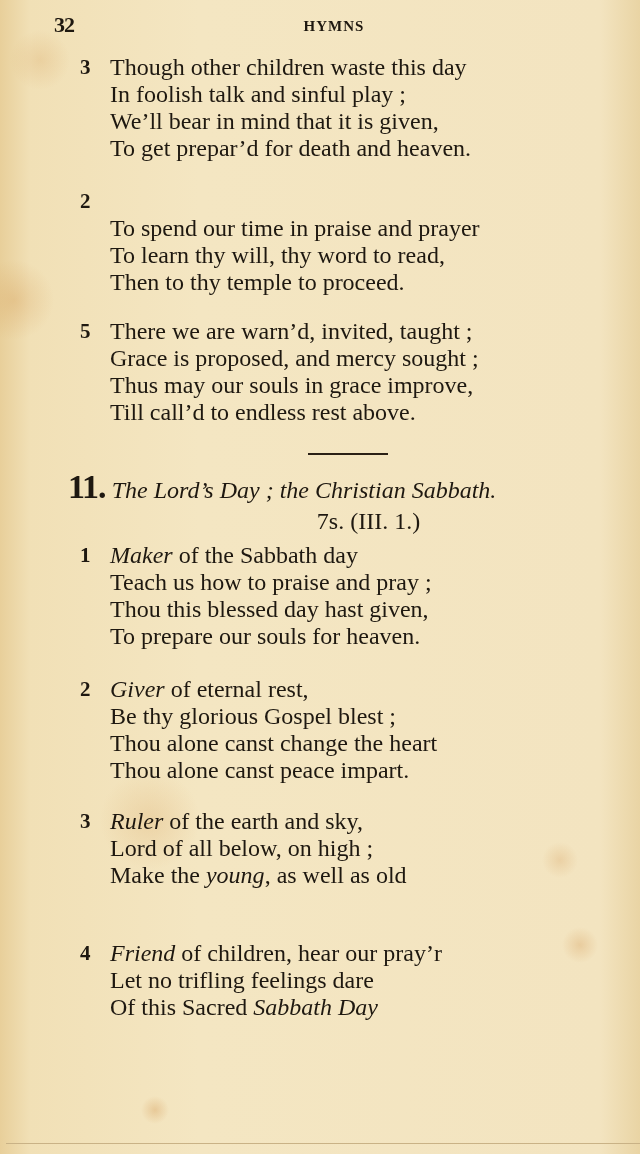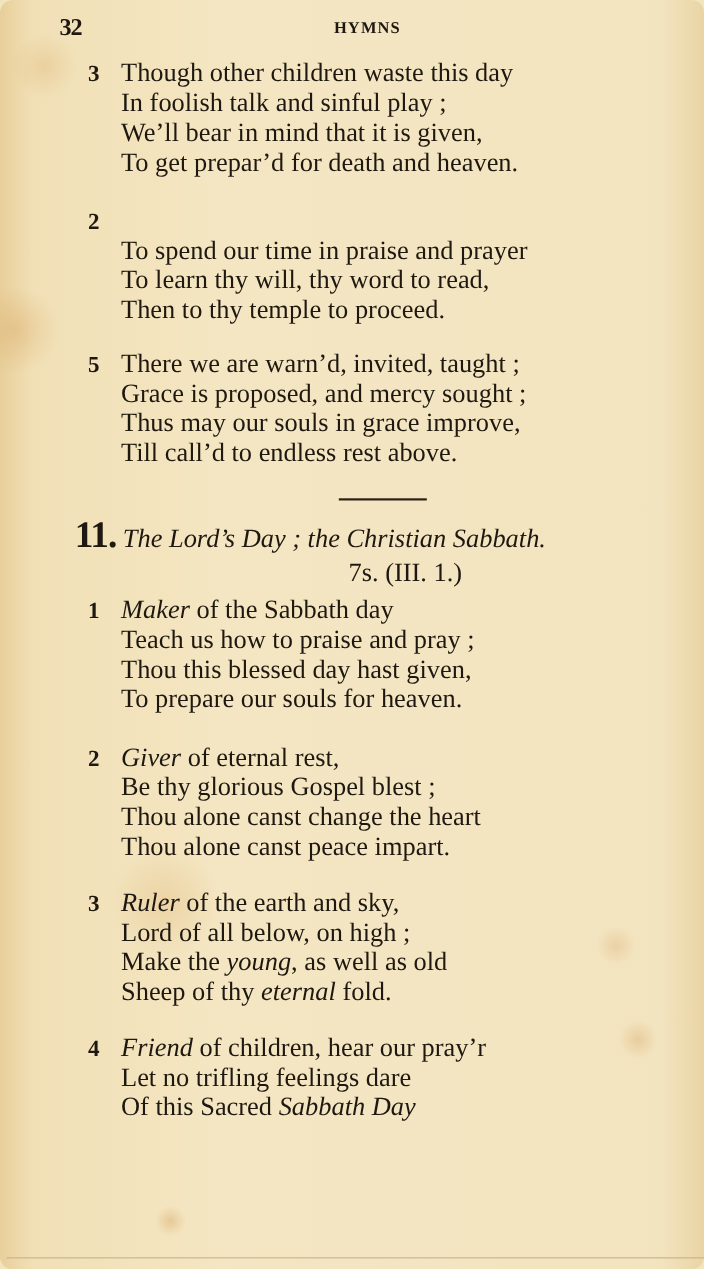--- a/index.html
+++ b/index.html
@@ -12,21 +12,20 @@
   .page {
     position: absolute; inset: 0;
     background:
       radial-gradient(circle at 14px 300px, rgba(214,160,90,0.35) 0, rgba(214,160,90,0) 40px),
       radial-gradient(circle at 40px 60px, rgba(214,160,90,0.25) 0, rgba(214,160,90,0) 30px),
       radial-gradient(circle at 150px 820px, rgba(214,160,90,0.25) 0, rgba(214,160,90,0) 50px),
       radial-gradient(circle at 155px 1110px, rgba(210,150,80,0.35) 0, rgba(210,150,80,0) 14px),
       radial-gradient(circle at 580px 945px, rgba(210,150,80,0.3) 0, rgba(210,150,80,0) 18px),
       radial-gradient(circle at 560px 860px, rgba(210,150,80,0.25) 0, rgba(210,150,80,0) 18px),
       linear-gradient(to right, #e8cf9a 0, #f1e0b6 30px, #f4e6c2 200px, #f3e4c0 600px, #e9d4a4 640px);
-    border-radius: 12px;
   }
   .bottom-rule {
     position: absolute; left: 6px; right: 0; top: 1143px; height: 1px;
     background: #c9b286;
   }
   .header {
     position: absolute; top: 12px; left: 54px; width: 520px; height: 30px;
   }
   .page-num {
     position: absolute; left: 0; top: 0;
@@ -106,21 +105,20 @@
     <div class="line"><span class="vnum">2</span><span class="it">Giver</span><span> of  eternal rest,</span></div>
     <div class="line">Be thy glorious Gospel blest ;</div>
     <div class="line">Thou alone canst change the heart</div>
     <div class="line">Thou alone canst peace impart.</div>
   </div>
 
   <div class="stanza" style="top:808px;">
     <div class="line"><span class="vnum">3</span><span class="it">Ruler</span><span> of  the earth and sky,</span></div>
     <div class="line">Lord of all below, on high ;</div>
     <div class="line"><span>Make the </span><span class="it">young</span><span>, as well as old</span></div>
-    <div class="line"><span>Sheep of  thy </span><span class="it">eternal</span><span> fold.</span></div>
   </div>
 
   <div class="stanza" style="top:940px;">
     <div class="line"><span class="vnum">4</span><span class="it">Friend</span><span> of  children, hear our pray’r</span></div>
     <div class="line">Let no trifling feelings dare</div>
     <div class="line"><span>Of  this Sacred </span><span class="it">Sabbath Day</span></div>
   </div>
 
   <div class="bottom-rule"></div>
 </div>

